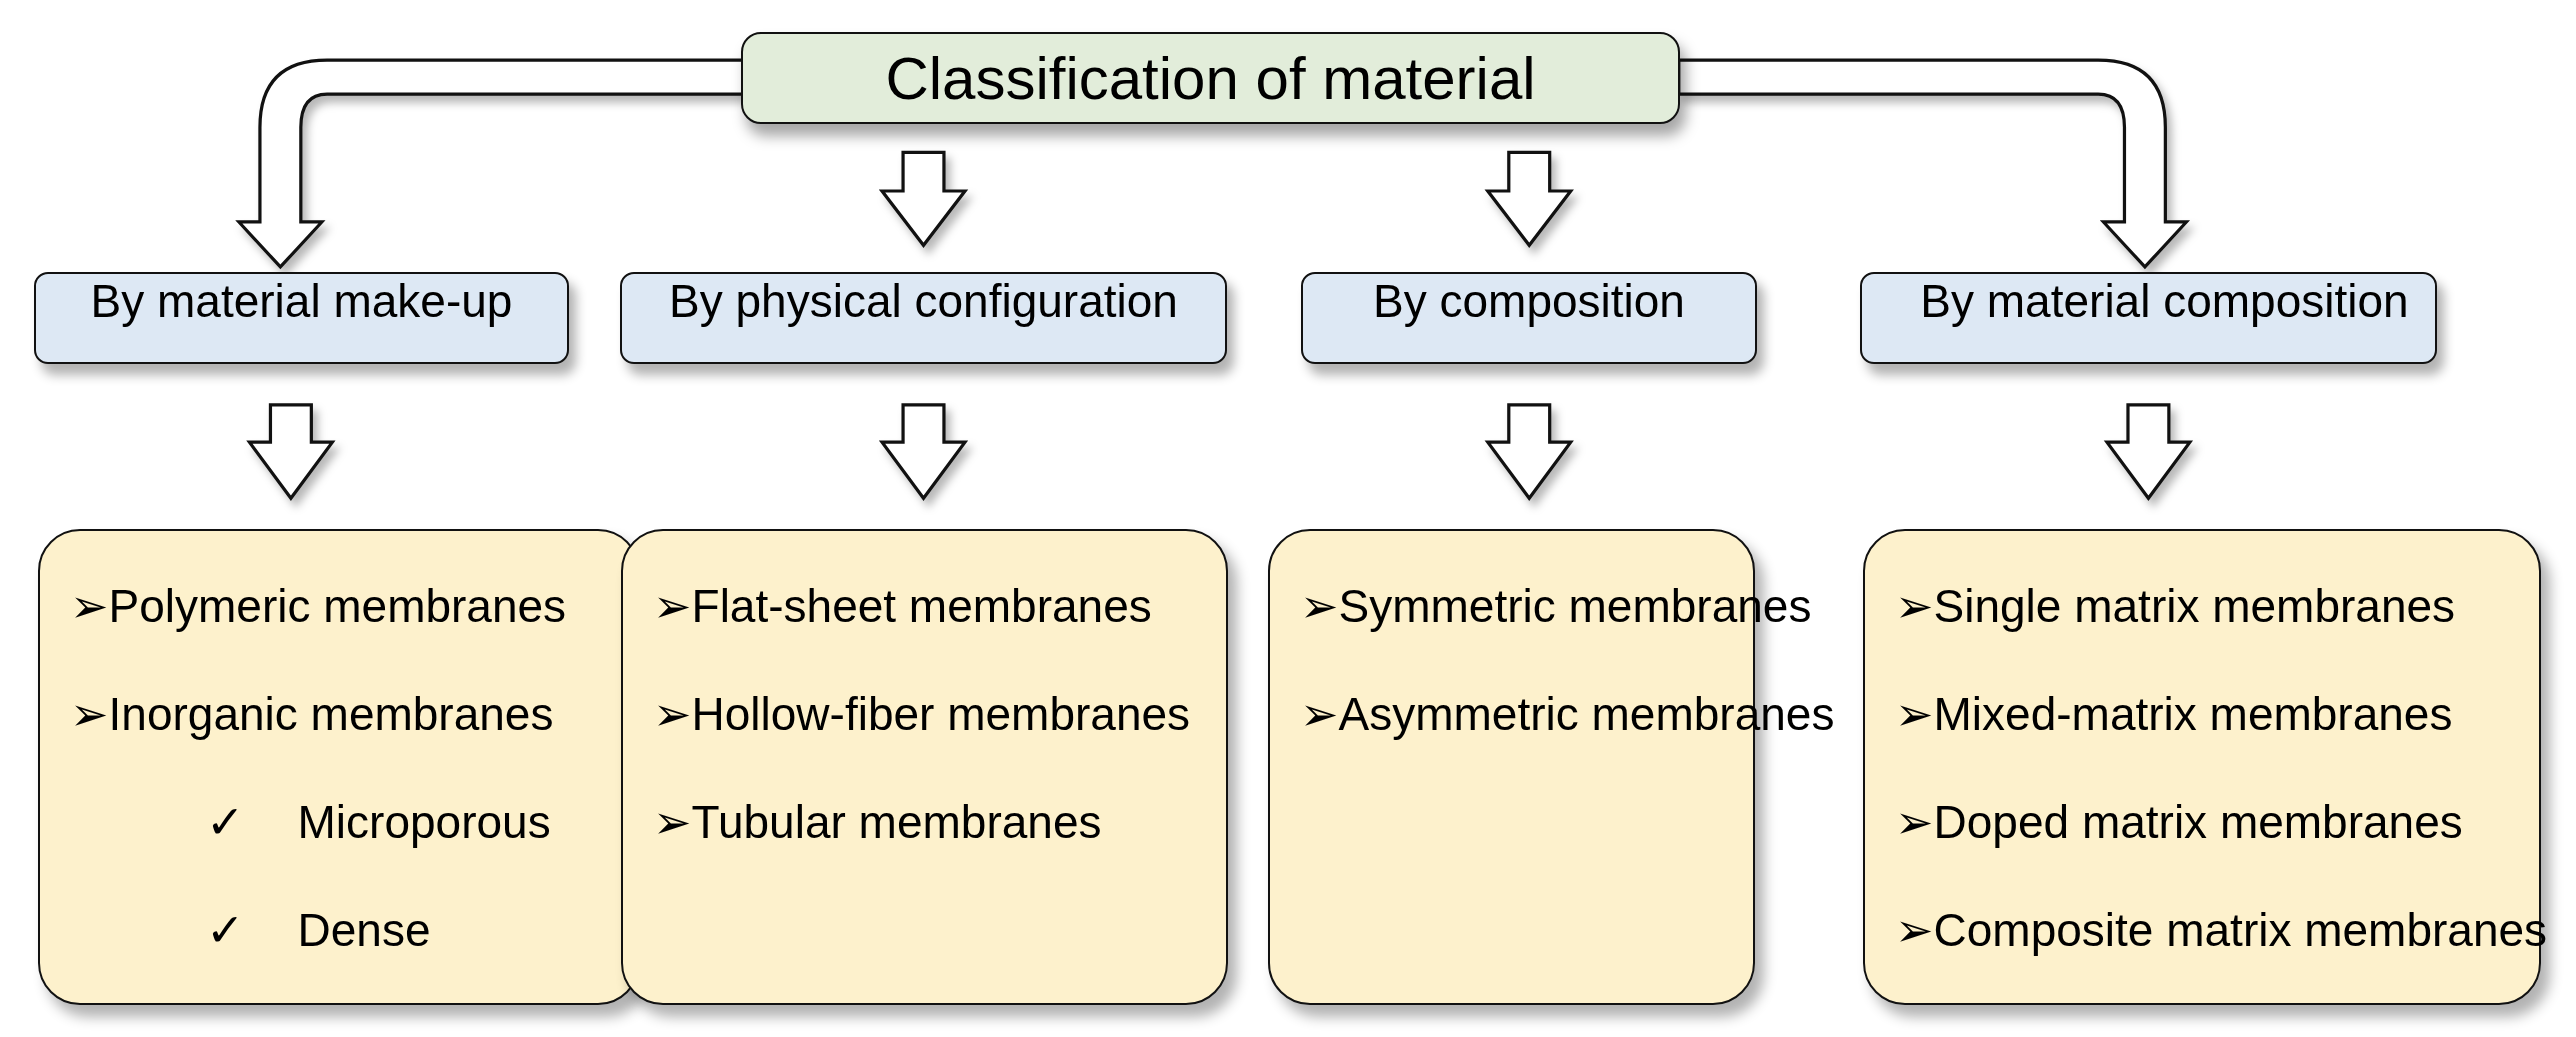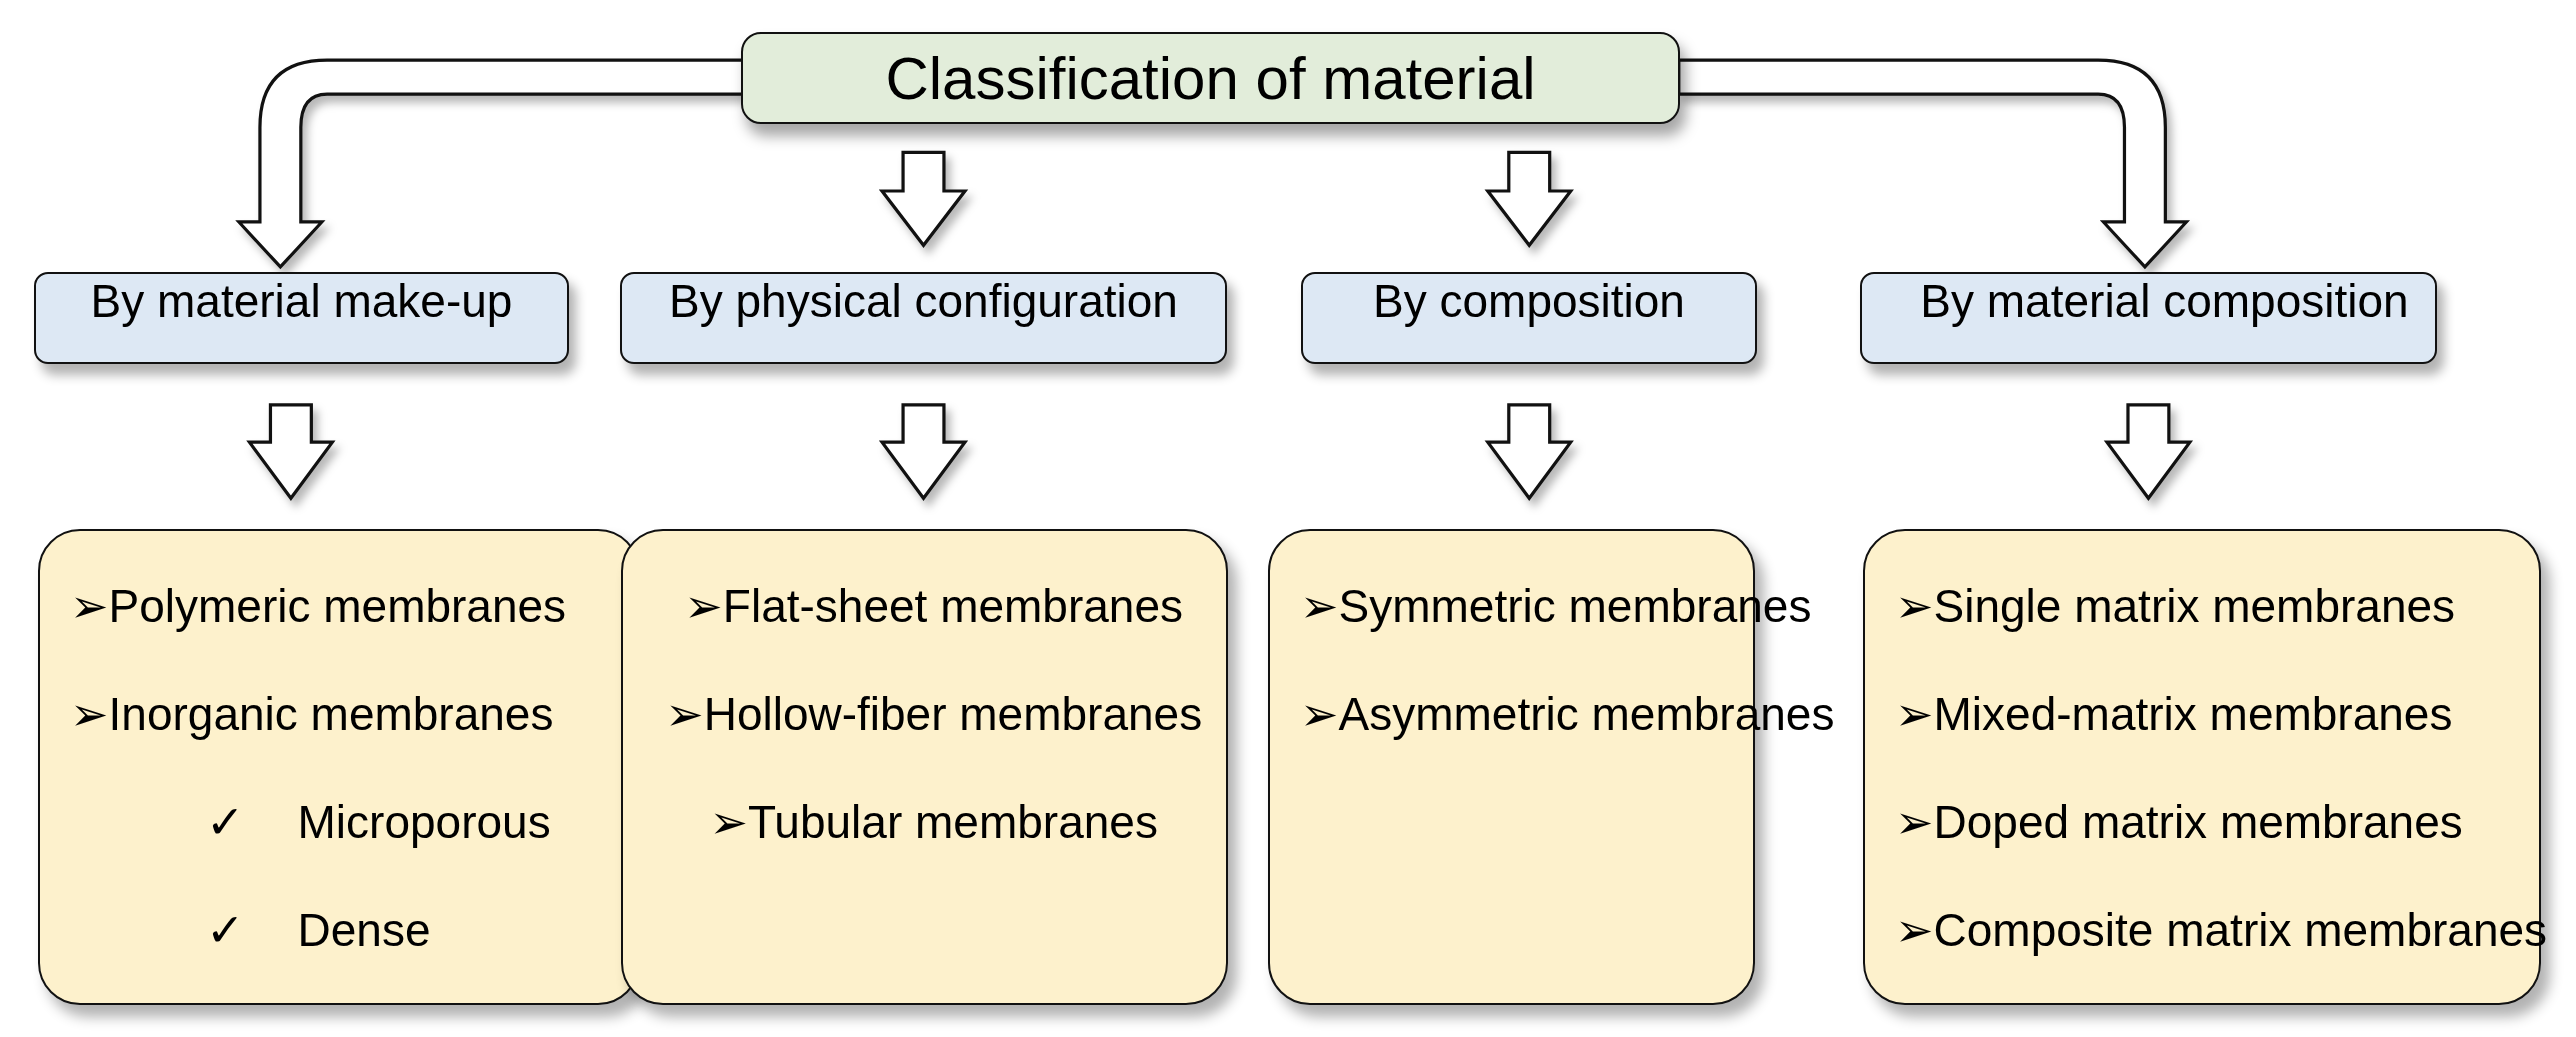--- a/index.html
+++ b/index.html
@@ -60,21 +60,21 @@
   .list {
     top: 529px; height: 476px;
     background: #fdf1cc;
     border-radius: 42px;
     font-size: 46px;
     padding: 48px 11.7px 0 30px;
     box-shadow: 8.2px 11.7px 13px rgba(0,0,0,0.30);
     z-index: 2;
   }
   .list1 { left: 26px;   width: 602px; margin-left: 12px; }
-  .list2 { left: 621px; width: 607px; text-align: center; }
+  .list2 { left: 621px; width: 607px; }
   .list3 { left: 1268px; width: 487px; }
   .list4 { left: 1863px; width: 678px; }
   .item {
     line-height: 54px;
     margin-bottom: 54px;
     white-space: nowrap;
   }
   .item .bullet { display: inline-block; }
   .item.check { padding-left: 136px; }
   .item.check .bullet { margin-right: 53px; }

